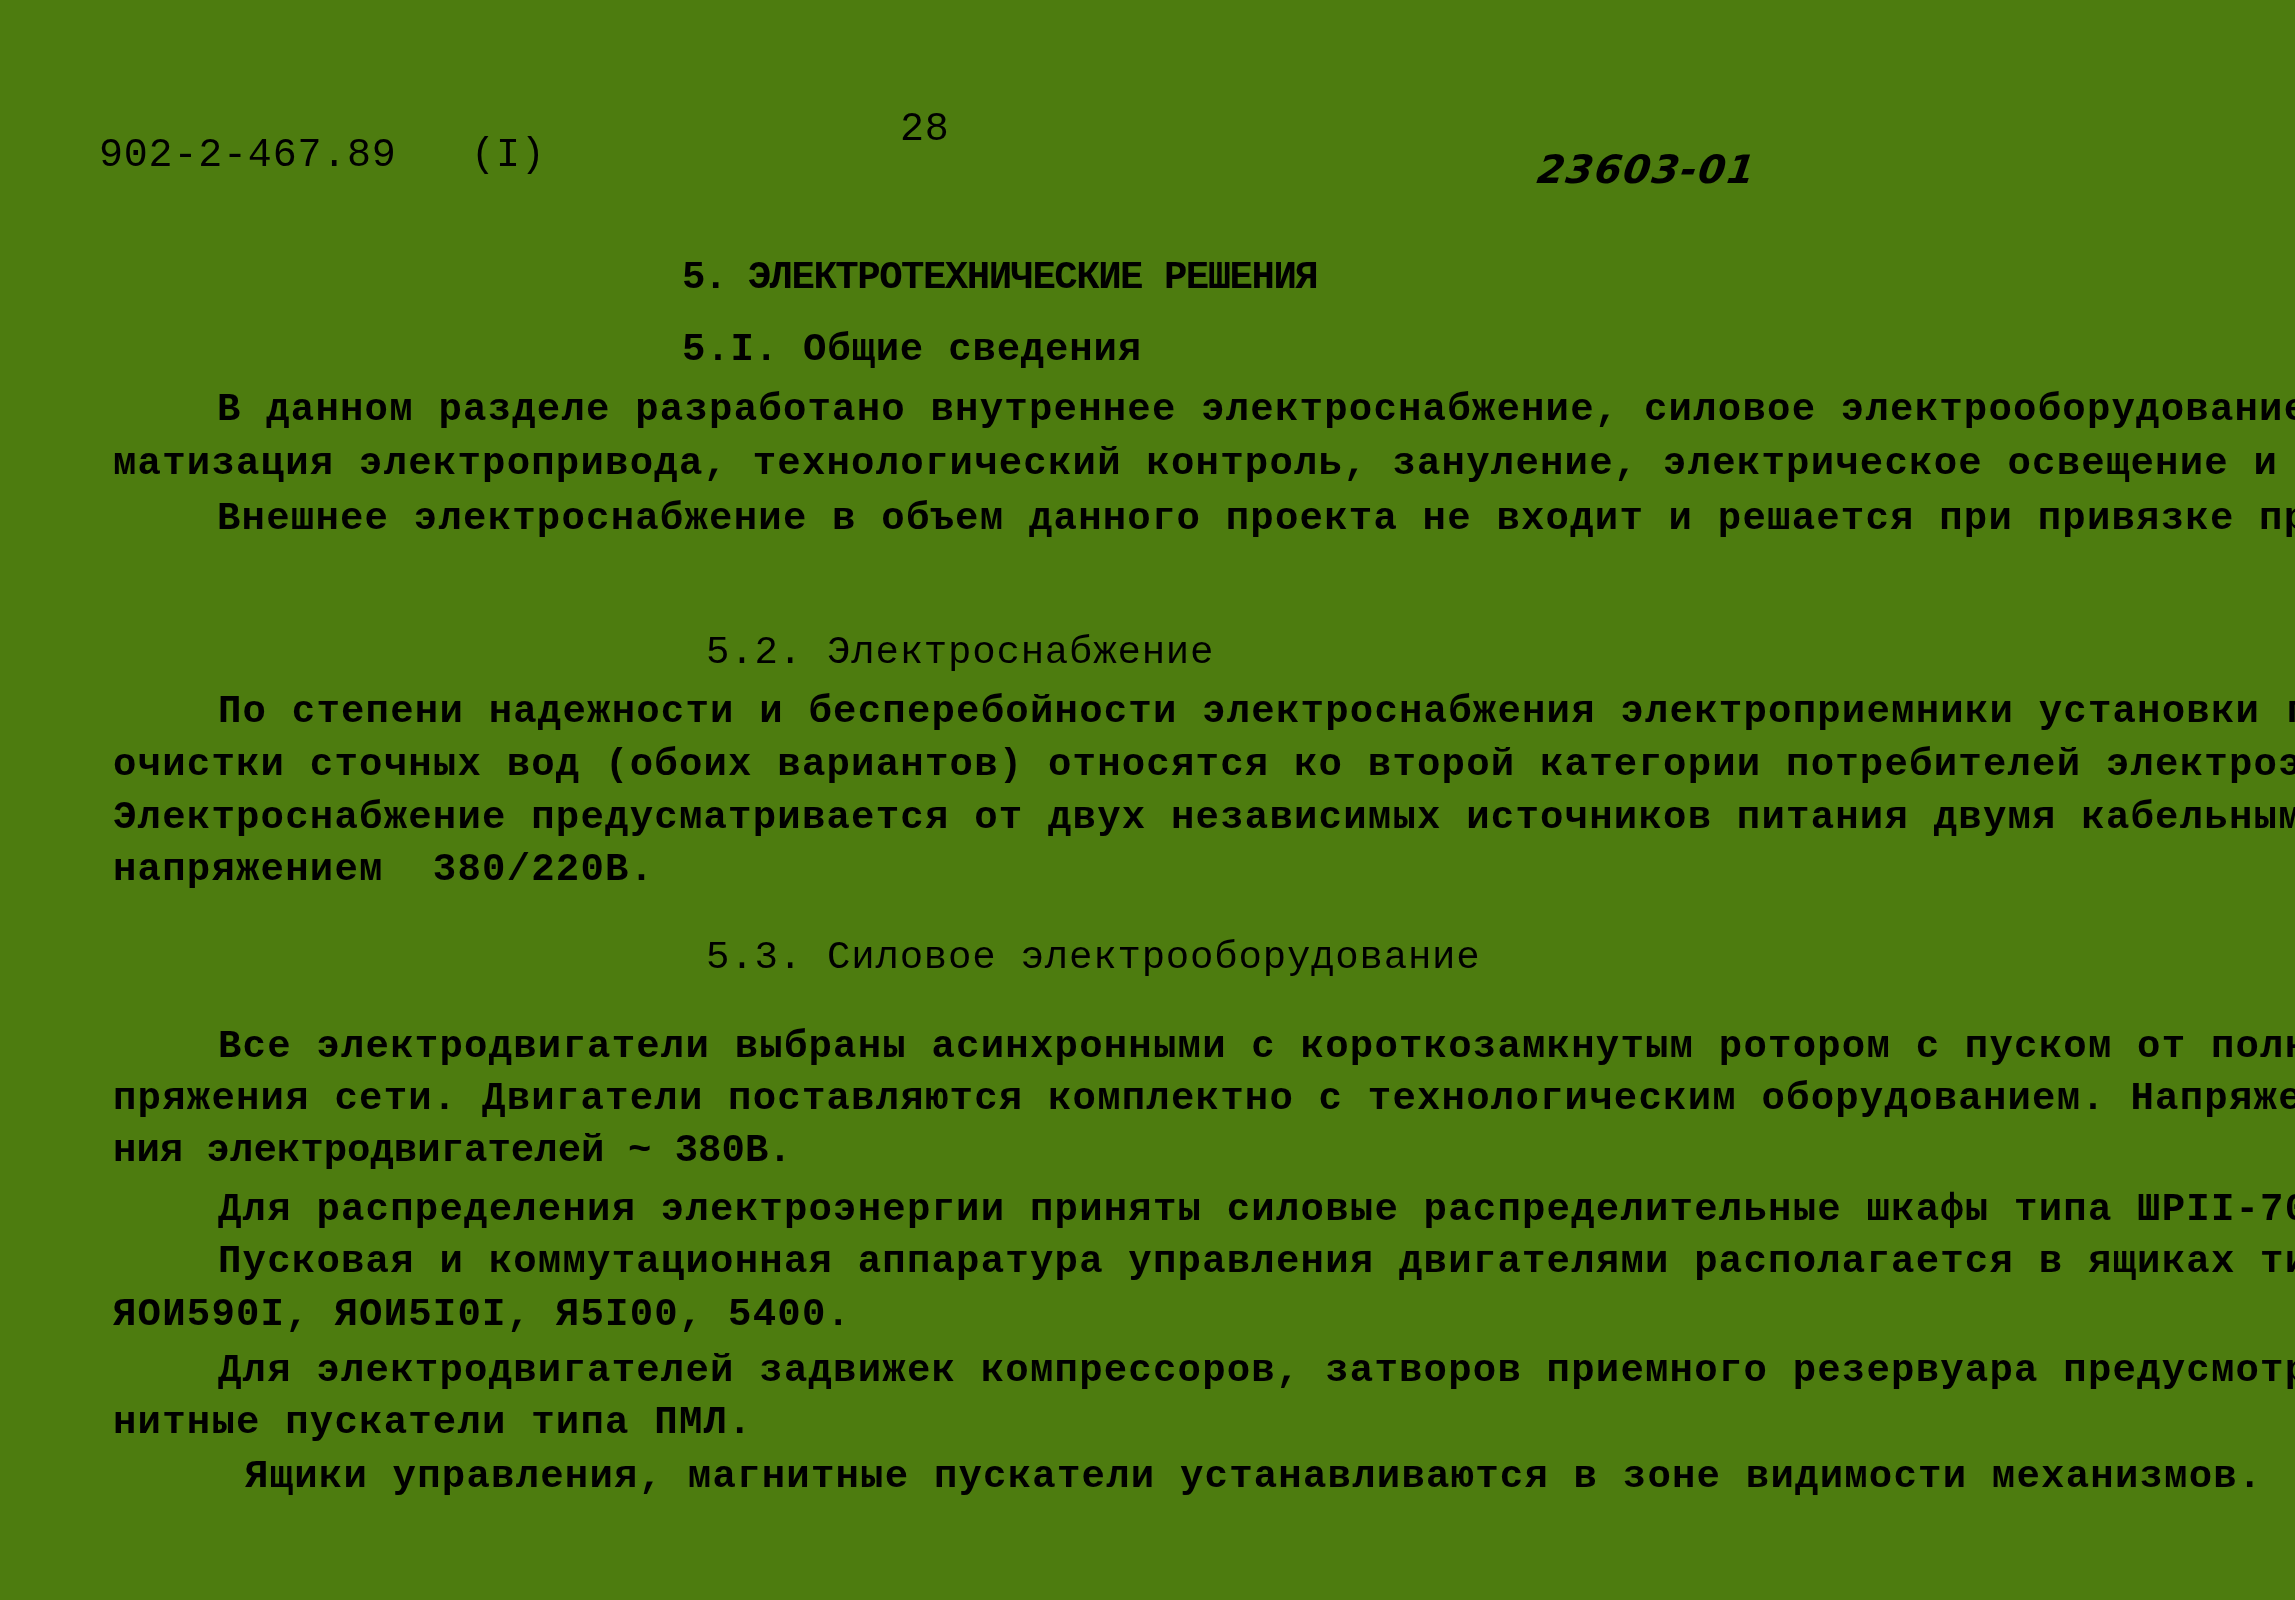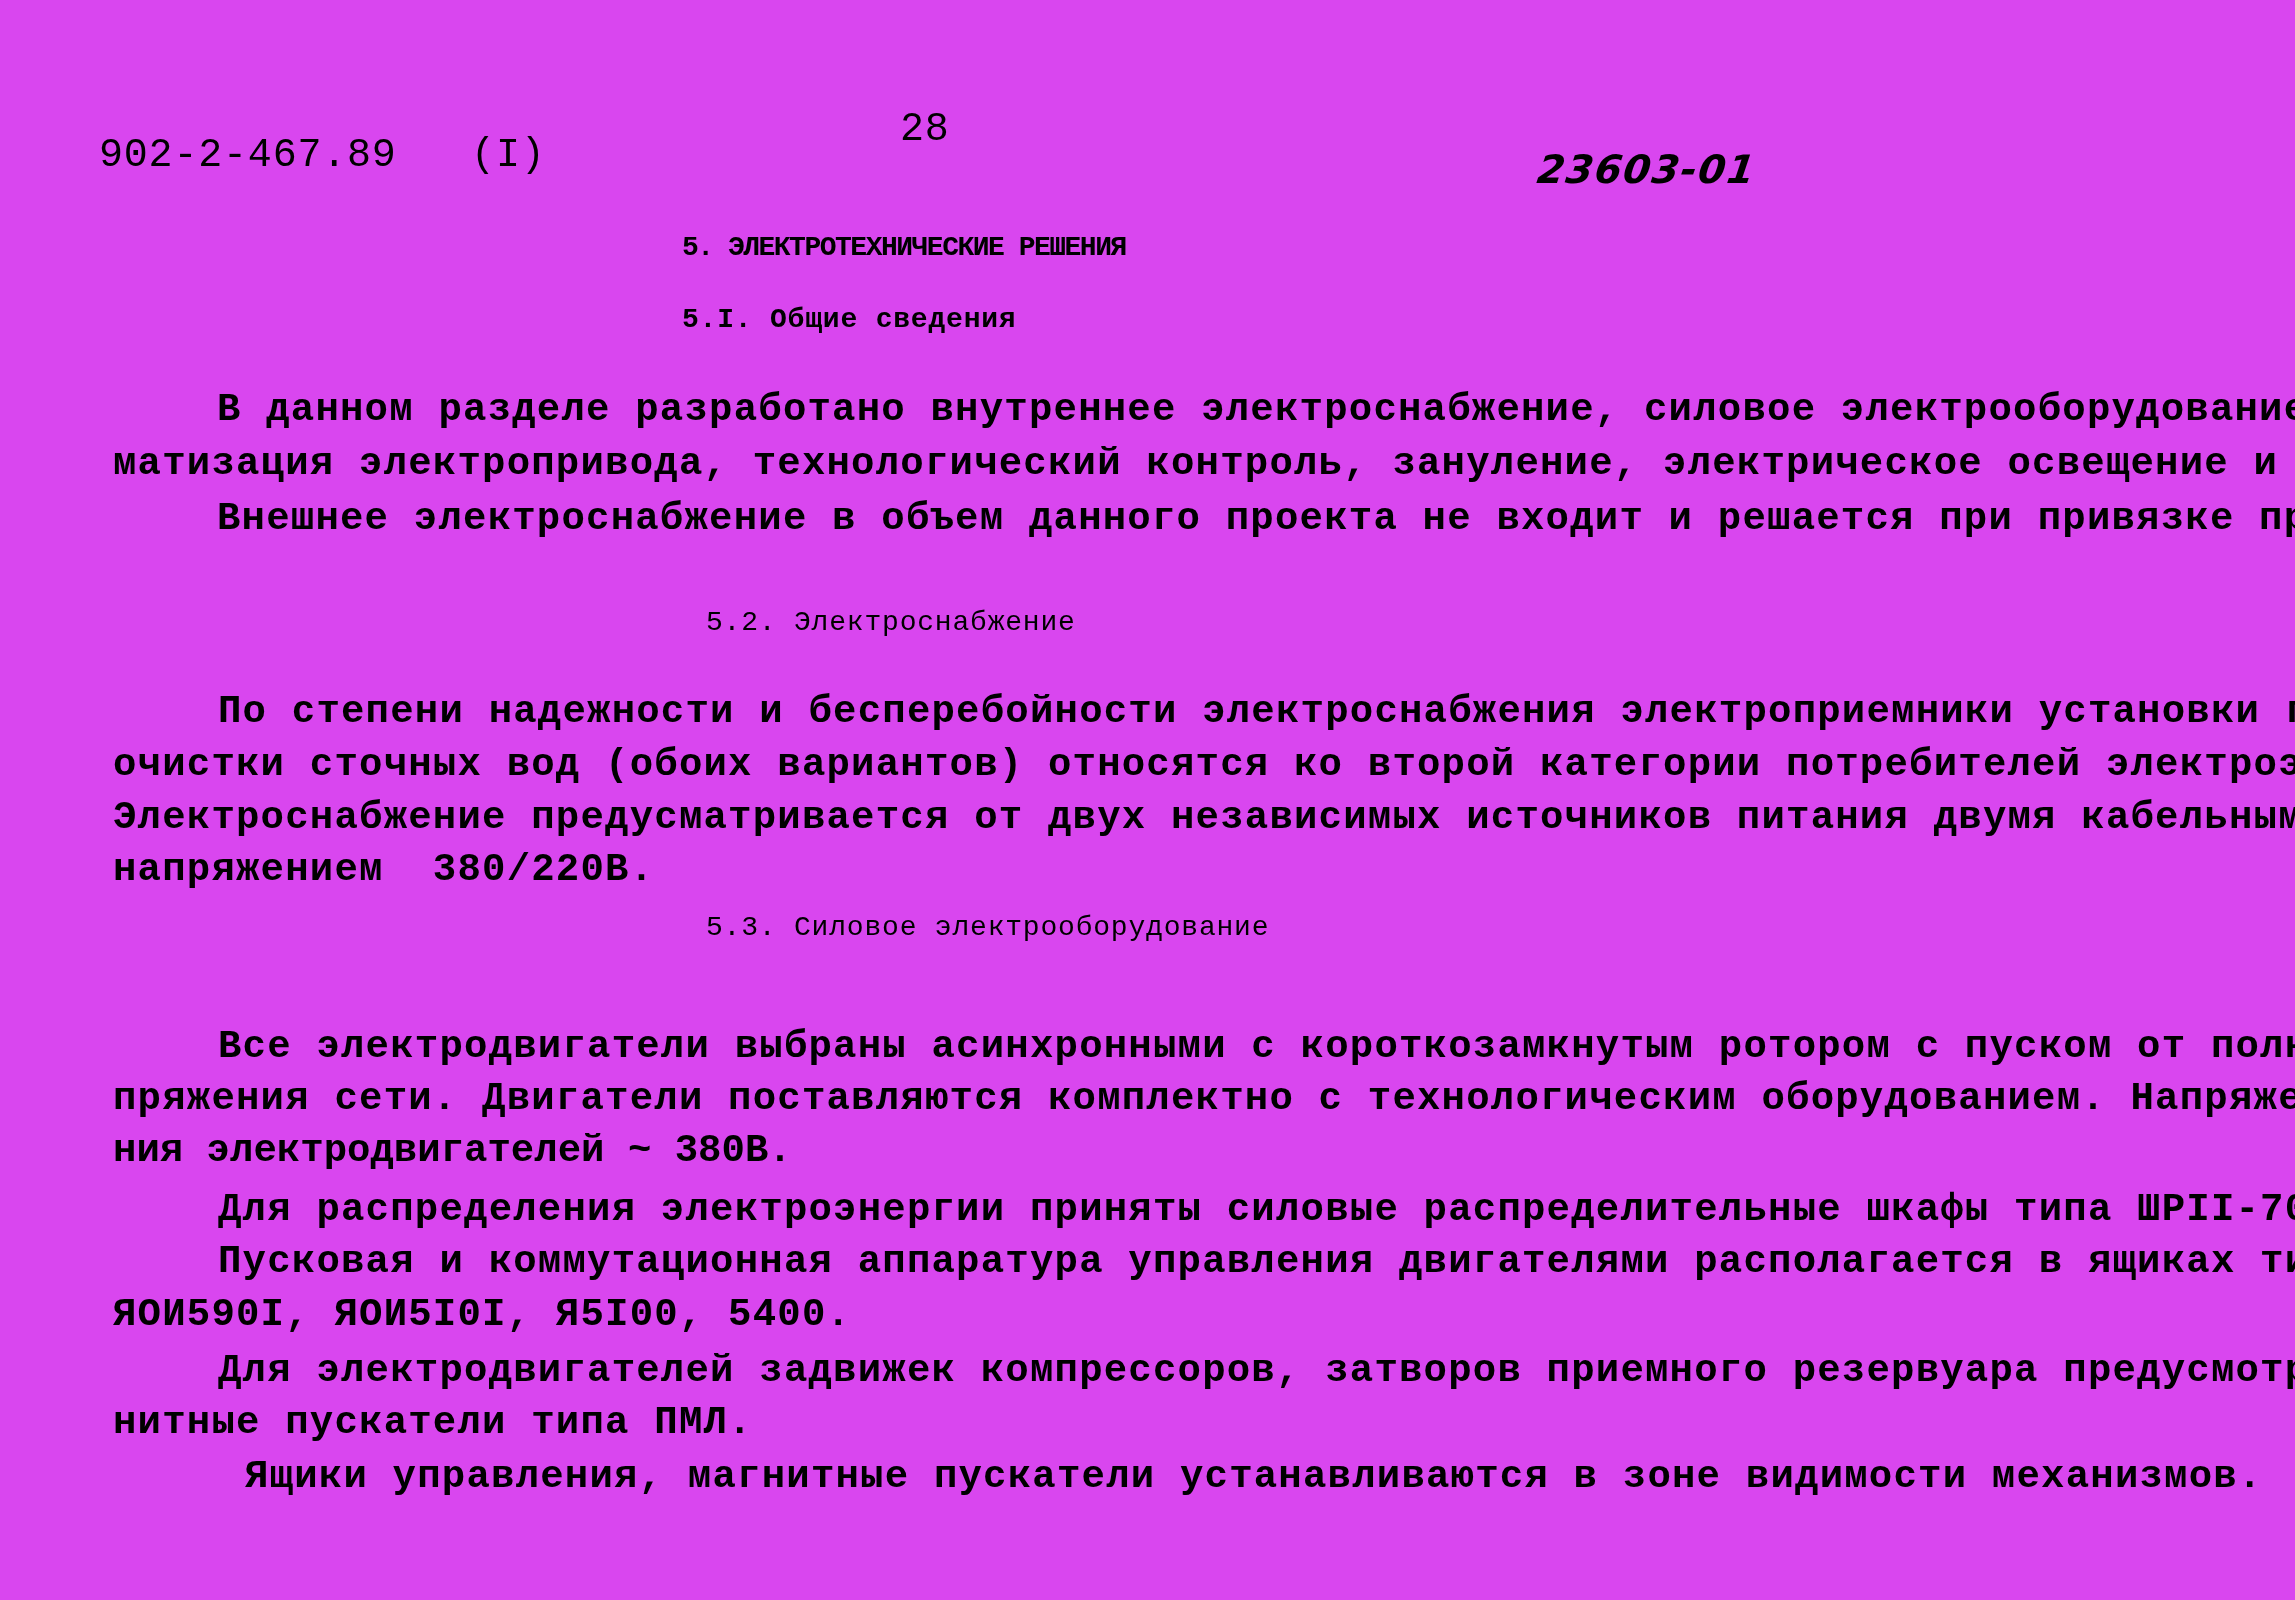--- a/index.html
+++ b/index.html
@@ -1,24 +1,24 @@
 <!DOCTYPE html>
 <html style="font-size:12.4px"><head>
 <meta charset="utf-8">
 <style>
   html, body { margin: 0; padding: 0; background: #ffffff; }
   body { width: 2295px; height: 1600px; position: relative; overflow: hidden; }
-  .page { position: absolute; left: 0; top: 0; width: 2295px; height: 1600px; background: #d946ef; color: #000000;
+  .page { position: absolute; left: 0; top: 0; width: 2295px; height: 1600px; background: #4d7c0f; color: #000000;
           font-family: "Liberation Mono", "DejaVu Sans Mono", monospace; }
   .ln { position: absolute; white-space: pre; font-size: 39px; line-height: 46px; font-weight: bold;
         letter-spacing: 1.2px; transform-origin: left top; }
   .hdr { font-weight: normal; font-size: 40px; letter-spacing: 0.8px; }
   .hand { font-family: "DejaVu Sans", sans-serif; font-style: italic; font-weight: bold; font-size: 39px;
           transform: skewX(-8deg); letter-spacing: 1.5px; }
-  .sec { font-weight: normal; font-size: 28px; letter-spacing: 0.8px; }
+  .sec { font-weight: normal; font-size: 39px; letter-spacing: 0.8px; margin-top: 30px; }
   .just { text-align: justify; text-align-last: justify; width: 2096px; }
 </style>
 </head>
 <body>
 
 <div class="page">
 
   <div class="ln hdr" style="left:99px; top:133px;"><span>902-2-467.89</span>   <span>(I)</span></div>
   <div class="ln hdr" style="left:876px; top:107px;margin-left:24px;">28</div>
   <div class="ln hand" style="left:1541px; top:147px;">23603-01</div>

